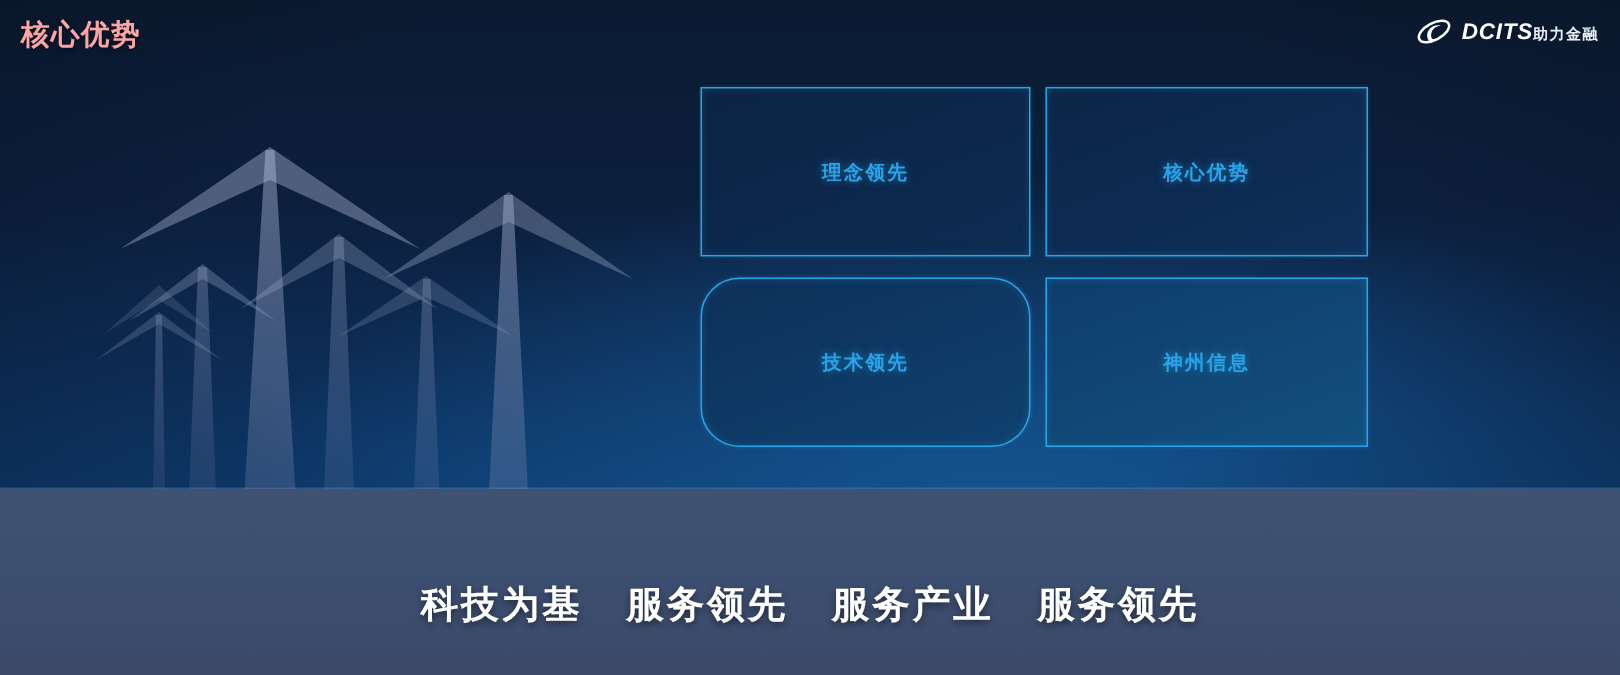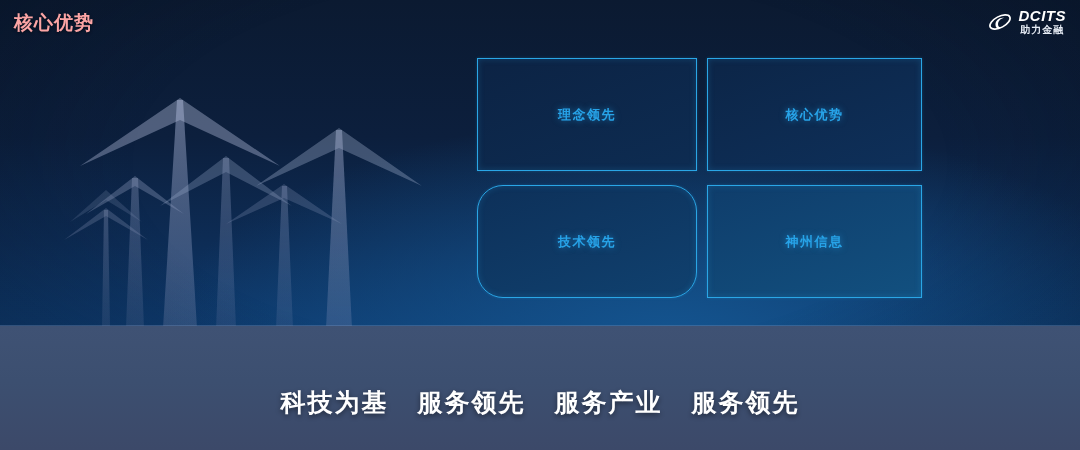--- a/index.html
+++ b/index.html
@@ -70,43 +70,43 @@
     position: absolute;
     right: 14px;
     top: 8px;
     display: flex;
     align-items: center;
     gap: 6px;
   }
   .logo-mark { width: 26px; height: 26px; display: block; }
   .logo-text {
     display: flex;
-    flex-direction: column;
-    align-items: center;
+    flex-direction: row;
+    align-items: flex-end;
     line-height: 1;
   }
   .logo-en {
     color: #ffffff;
     font-size: 15px;
     font-weight: bold;
     font-style: italic;
     letter-spacing: 0.5px;
   }
   .logo-cn {
     color: #e8eef7;
     font-size: 10px;
     font-weight: bold;
     letter-spacing: 1px;
     margin-top: 2px;
   }
 
   
   .cards {
     position: absolute;
-    left: 477px;
+    left: 467px;
     top: 58px;
     width: 445px;
     height: 276px;
     display: grid;
     grid-template-columns: 220px 215px;
     grid-template-rows: 113px 113px;
     column-gap: 10px;
     row-gap: 14px;
   }
   .card {

